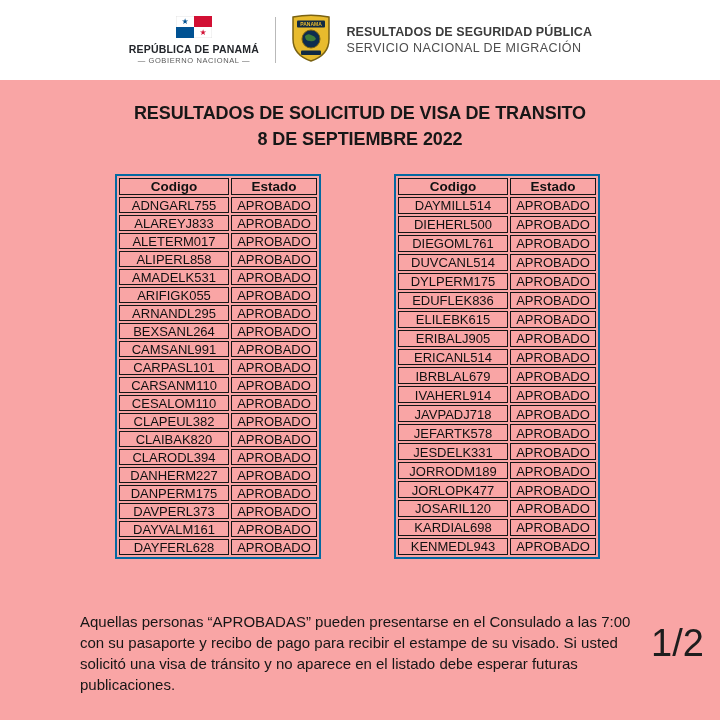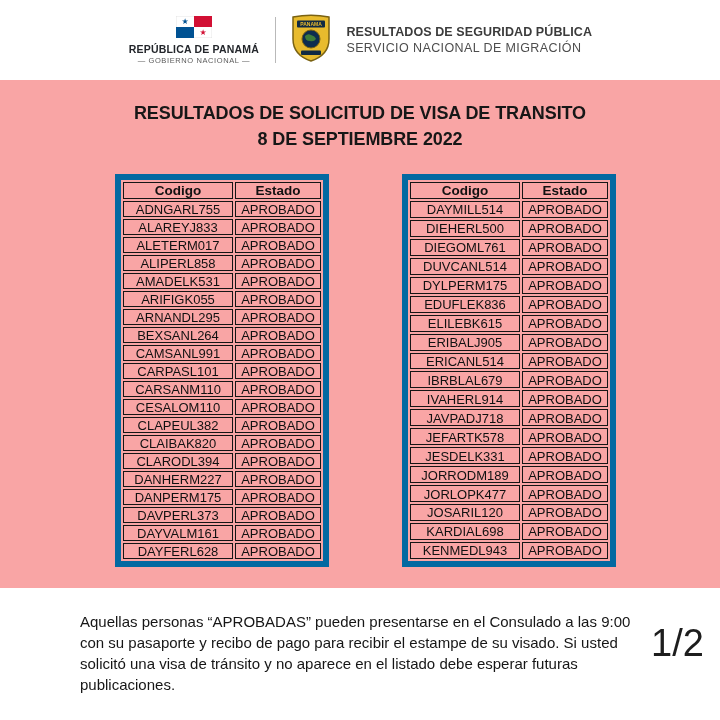--- a/index.html
+++ b/index.html
@@ -14,29 +14,29 @@
   }
   .gov-block { display: flex; flex-direction: column; align-items: center; width: 132px; }
   .gov-title { font-size: 10.5px; font-weight: bold; color: #23262b; margin-top: 1px; letter-spacing: .2px; white-space: nowrap; }
   .gov-sub { font-size: 7.5px; color: #5a5a5a; margin-top: 1px; letter-spacing: .6px; white-space: nowrap; }
   .divider { width: 1.5px; height: 46px; background: #b9b9b9; }
   .ministry { display: flex; flex-direction: column; }
   .ministry-1 { font-size: 12.5px; font-weight: bold; color: #3b3b3b; letter-spacing: .1px; white-space: nowrap; }
   .ministry-2 { font-size: 12.5px; color: #4d4d4d; letter-spacing: .4px; margin-top: 2px; white-space: nowrap; }
 
   
-  .pink { position: absolute; top: 80px; left: 0; width: 720px; height: 508px; background: #f9a5a5; }
+  .pink { position: absolute; top: 80px; left: 0; width: 720px; height: 640px; background: #f9a5a5; }
   .title-block {
     position: absolute; top: 20px; left: 0; width: 100%;
     text-align: center; font-weight: bold; font-size: 18px; line-height: 26px; color: #171717;
     letter-spacing: -0.1px;
   }
 
   .tables-row { position: absolute; top: 94px; left: 115px; display: flex; gap: 73px; }
-  table.results { border-collapse: separate; border-spacing: 2px; border: 6px solid #0369a1; background: transparent; }
+  table.results { border-collapse: separate; border-spacing: 2px; border: 2px solid #0369a1; background: transparent; }
   table.results th, table.results td { border: 1.5px solid #151515; text-align: center; color: #111; }
   table.results th { font-size: 13.5px; font-weight: bold; height: 17px; }
   table.results td { font-size: 13px; line-height: 13px; height: 14px; padding-top: 1px; }
   .col-code { width: 110px; } .col-status { width: 86px; }
 
   .footer-note {
     position: absolute; top: 531px; left: 80px; width: 574px;
     font-size: 15px; line-height: 21px; color: #161616;
   }
   .page-num { position: absolute; top: 542px; left: 651px; font-size: 38px; color: #1d1d1d; }
@@ -258,17 +258,17 @@
               <td>APROBADO</td>
             </tr>
             <tr>
               <td>KENMEDL943</td>
               <td>APROBADO</td>
             </tr>
           </tbody>
       </table>
     </div>
 
-    <div class="footer-note">Aquellas personas “APROBADAS” pueden presentarse en el Consulado a las  9:00 con su pasaporte y recibo de pago para recibir el estampe de su visado.  Si usted solicitó una visa de tránsito y no aparece en el listado debe esperar futuras publicaciones.</div>
+    <div class="footer-note">Aquellas personas “APROBADAS” pueden presentarse en el Consulado a las  7:00 con su pasaporte y recibo de pago para recibir el estampe de su visado.  Si usted solicitó una visa de tránsito y no aparece en el listado debe esperar futuras publicaciones.</div>
     <div class="page-num">1/2</div>
   </div>
 
 </div>
 
 </body></html>

